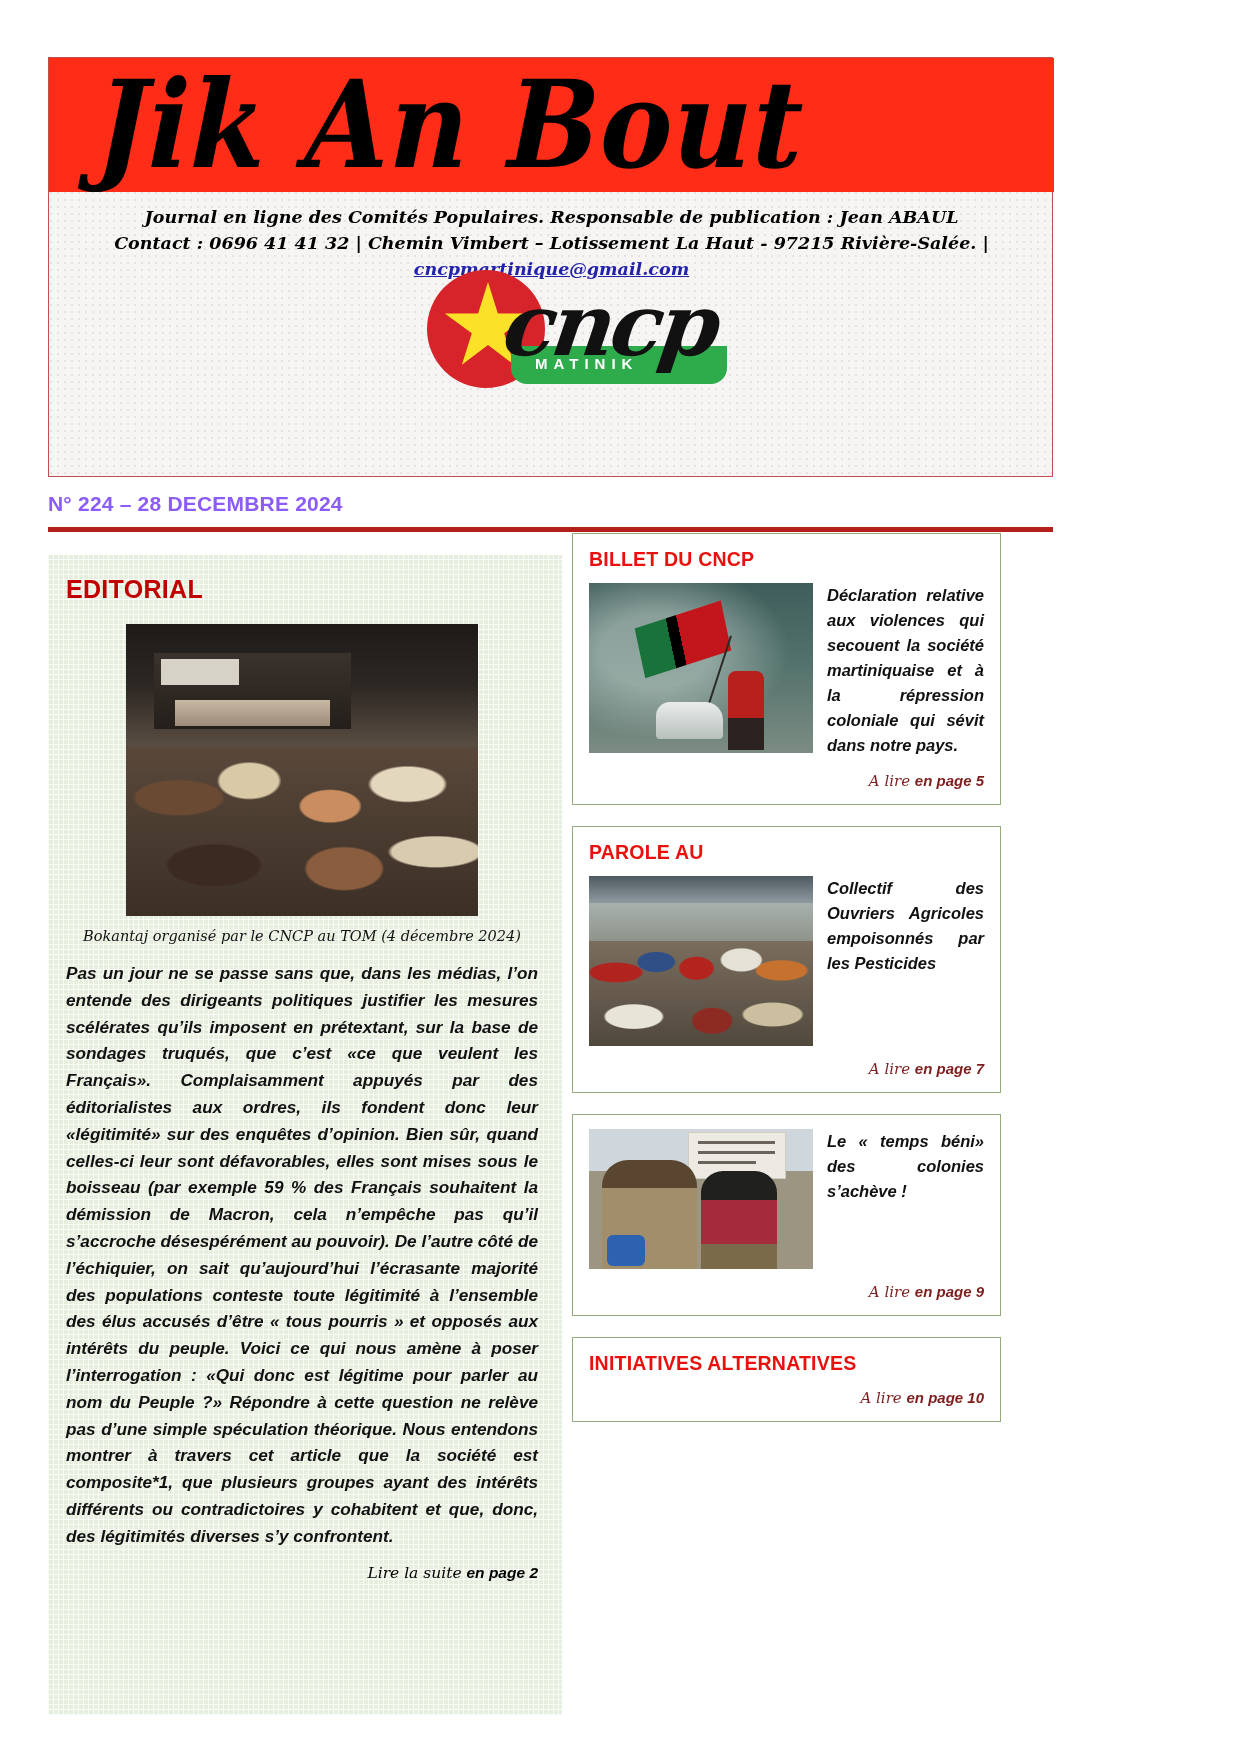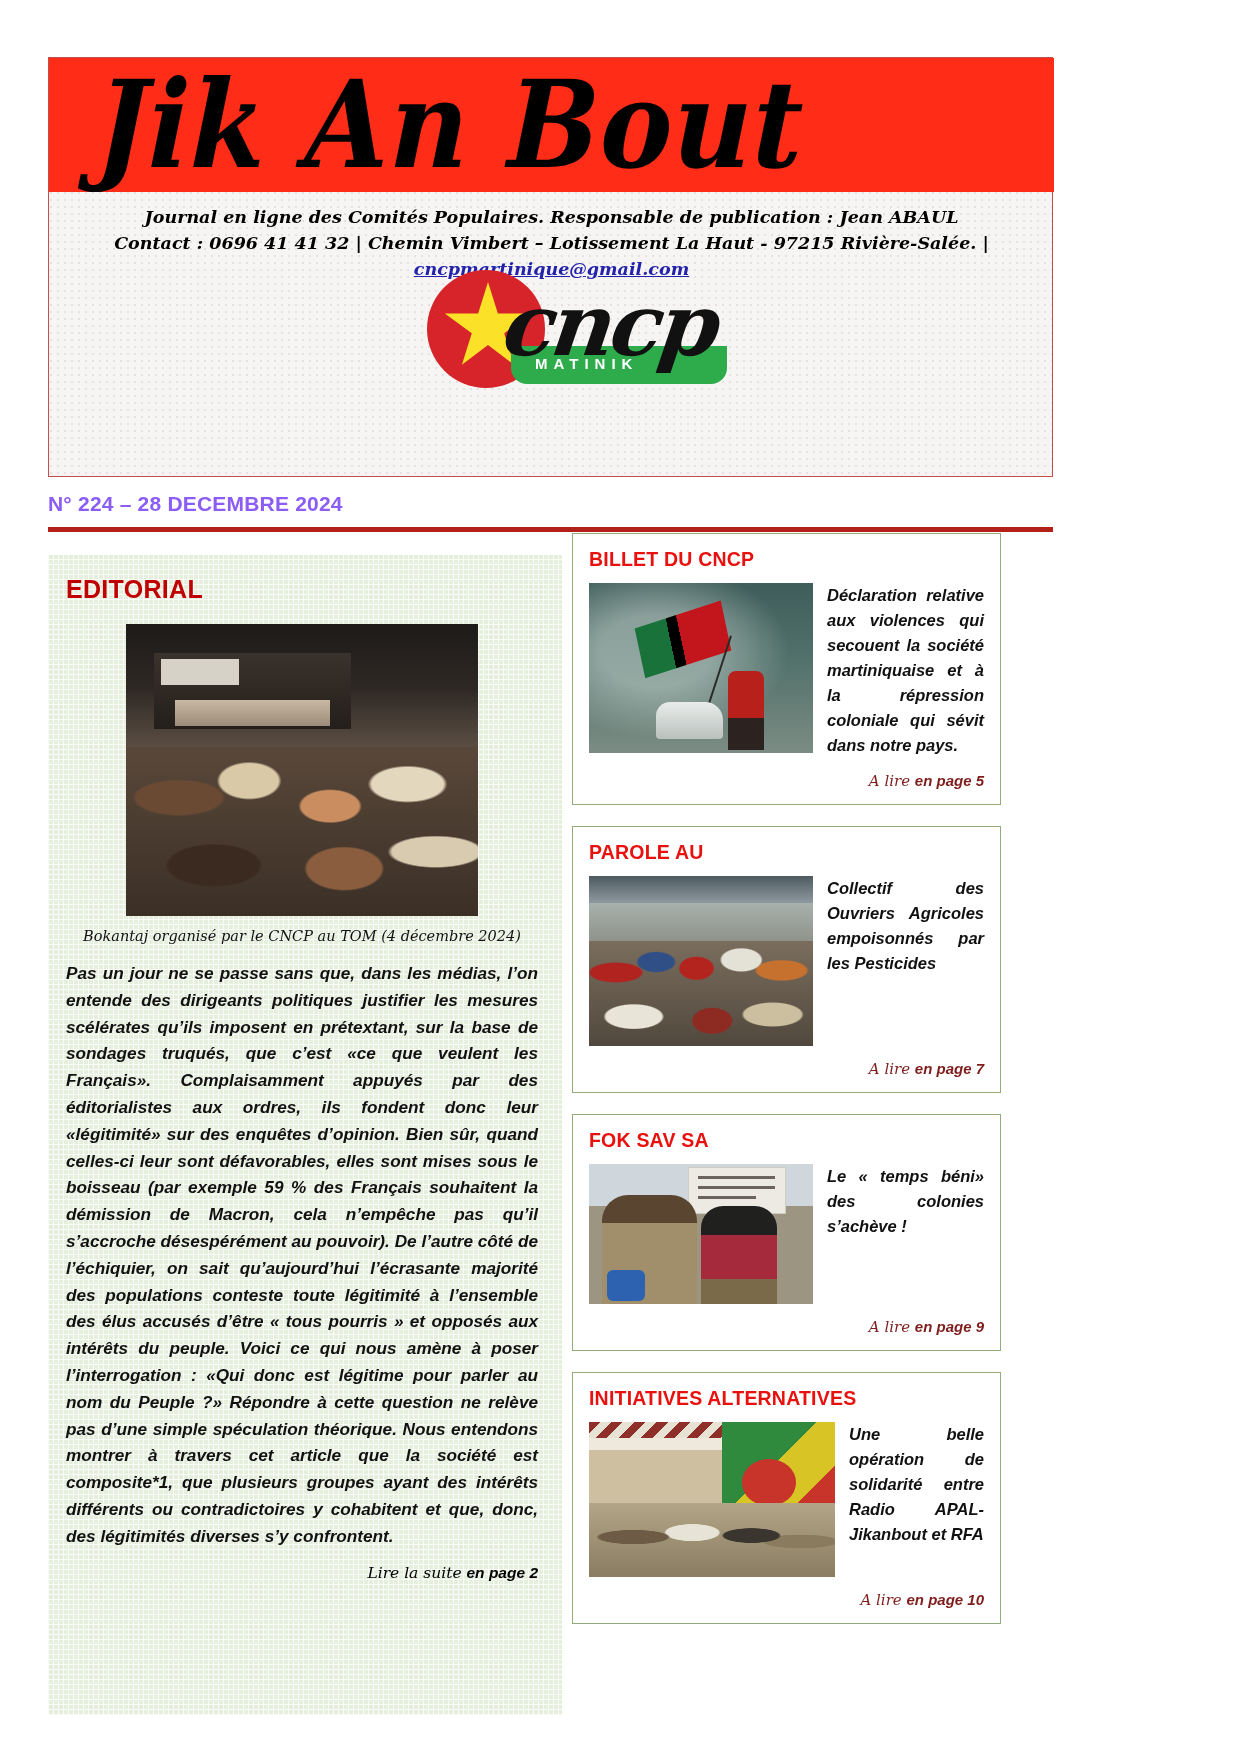--- a/index.html
+++ b/index.html
@@ -337,45 +337,35 @@
           <div class="roof"></div>
           <div class="wall"></div>
           <div class="chairs"></div>
         </div>
         <div class="rtext">Collectif des Ouvriers Agricoles empoisonnés par les Pesticides</div>
       </div>
       <div class="rread"><span>A lire </span><b>en page 7</b></div>
     </div>
 
     <div class="rbox">
-      <h3>FOK SAV SA</h3>
       <div class="rbox-inner">
         <div class="rphoto p-demo" style="width:224px;height:140px;">
           <div class="sign">
               <i></i>
               <i></i>
               <i></i>
             </div>
           <div class="man"></div>
           <div class="man2"></div>
           <div class="mic"></div>
         </div>
         <div class="rtext">Le  « temps béni» des colonies s’achève !</div>
       </div>
       <div class="rread"><span>A lire </span><b>en page 9</b></div>
     </div>
 
     <div class="rbox">
       <h3>INITIATIVES ALTERNATIVES</h3>
-      <div class="rbox-inner">
-        <div class="rphoto p-radio" style="width:246px;height:155px;">
-          <div class="zig"></div>
-          <div class="mural"></div>
-          <div class="logo-circ"></div>
-          <div class="people"></div>
-        </div>
-        <div class="rtext">Une belle opération de solidarité entre Radio APAL-Jikanbout et RFA</div>
-      </div>
       <div class="rread"><span>A lire </span><b>en page 10</b></div>
     </div>
 
   </div>
 </div>
 
 </body></html>

